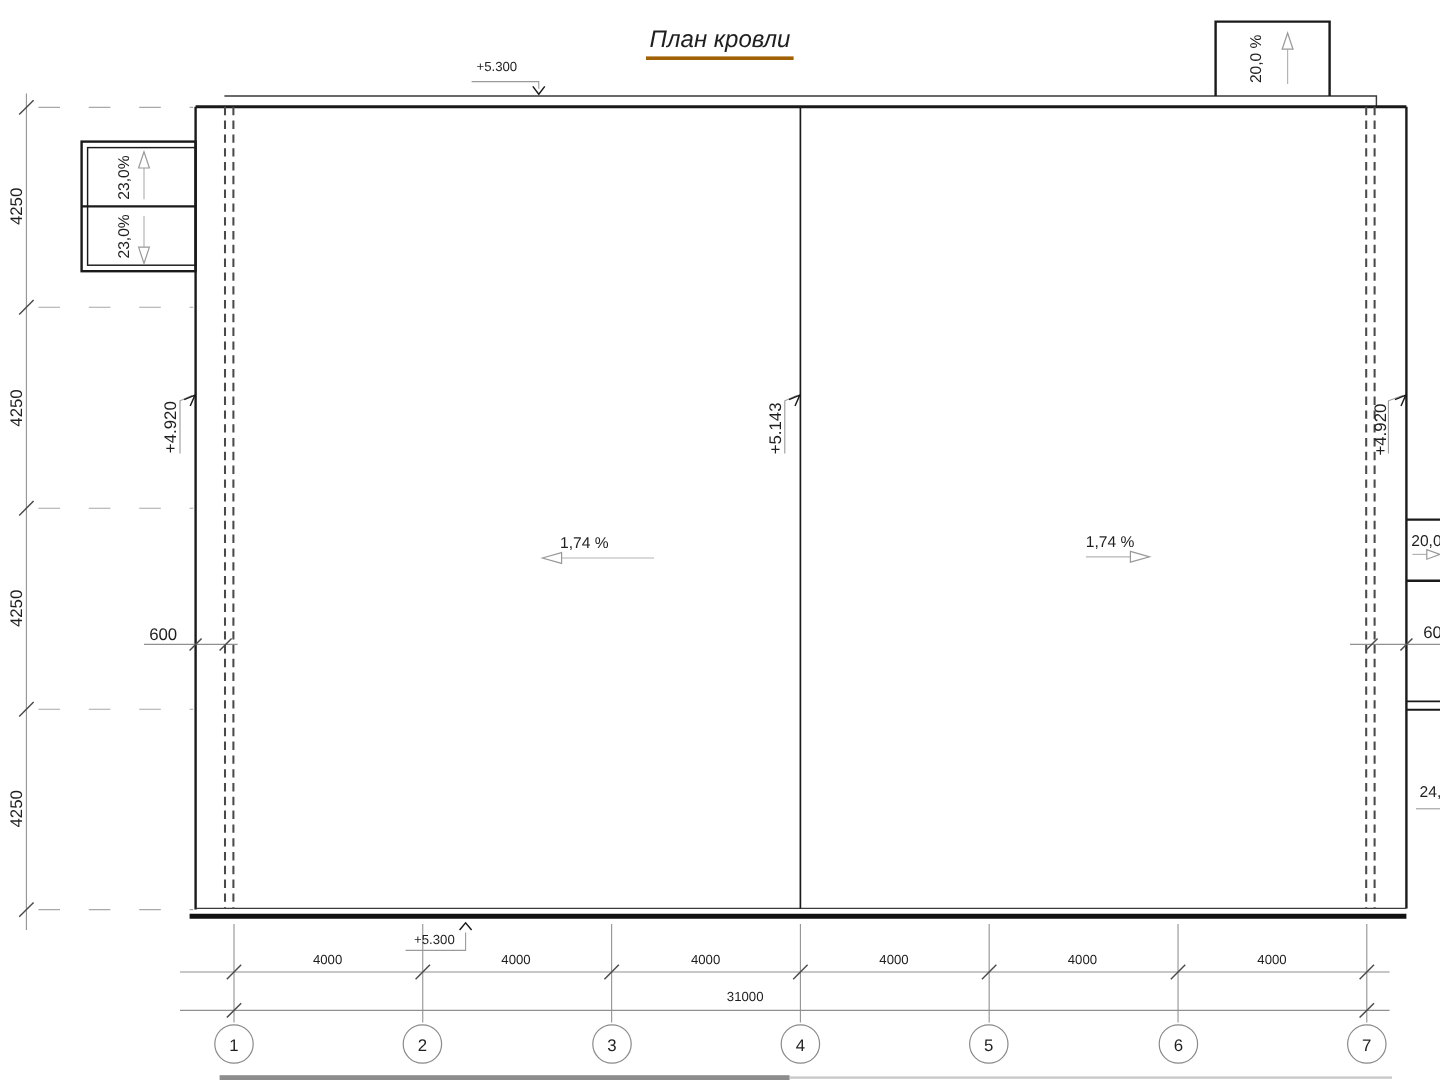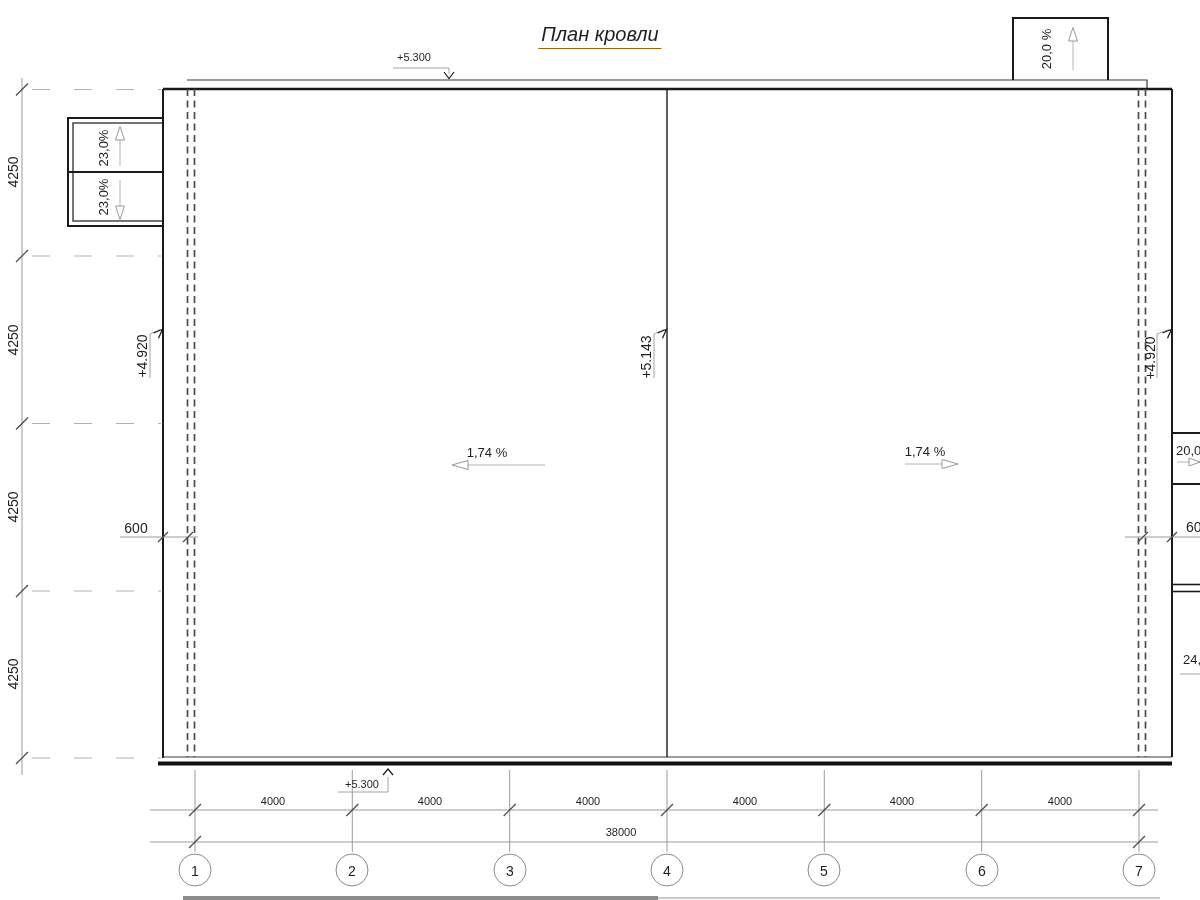--- a/index.html
+++ b/index.html
@@ -7,21 +7,21 @@
     position:relative;width:1200px;height:900px;background:#fff;overflow:hidden;
     font-family:"Liberation Sans",sans-serif;color:#1f1f1f;
   }
   .canvas svg{position:absolute;left:0;top:0;}
   .lbl{position:absolute;transform:translate(-50%,-50%);white-space:nowrap;line-height:1;}
   .rot{transform:translate(-50%,-50%) rotate(-90deg);}
   .anch{position:absolute;white-space:nowrap;line-height:1;}
   .f13{font-size:13px;} .f14{font-size:14px;} .f15{font-size:11px;}
   .title{
     position:absolute;left:600px;top:36px;transform:translate(-50%,-50%);
-    font-size:20px;font-style:italic;border-bottom:1px solid #a16207;padding:0 3px 2px 3px;
+    font-size:20px;font-style:italic;border-bottom:3px solid #a16207;padding:0 3px 2px 3px;
   }
   .circle{
     position:absolute;width:33px;height:33px;border:1px solid #8a8a8a;border-radius:50%;
     background:#fff;display:flex;align-items:center;justify-content:center;
     font-size:14px;transform:translate(-50%,-50%);box-sizing:border-box;
   }
 </style>
 </head>
 <body>
 
@@ -176,21 +176,21 @@
   <div class="lbl rot f14" style="left:13px;top:340px;">4250</div>
   <div class="lbl rot f14" style="left:13px;top:507px;">4250</div>
   <div class="lbl rot f14" style="left:13px;top:674px;">4250</div>
 
   <div class="lbl f15" style="left:273px;top:801px;">4000</div>
   <div class="lbl f15" style="left:430px;top:801px;">4000</div>
   <div class="lbl f15" style="left:588px;top:801px;">4000</div>
   <div class="lbl f15" style="left:745px;top:801px;">4000</div>
   <div class="lbl f15" style="left:902px;top:801px;">4000</div>
   <div class="lbl f15" style="left:1060px;top:801px;">4000</div>
-  <div class="lbl f15" style="left:621px;top:832px;">38000</div>
+  <div class="lbl f15" style="left:621px;top:832px;">31000</div>
 
   <div class="circle" style="left:195px;top:870px;">
       <span>1</span>
     </div>
   <div class="circle" style="left:352px;top:870px;">
       <span>2</span>
     </div>
   <div class="circle" style="left:510px;top:870px;">
       <span>3</span>
     </div>

